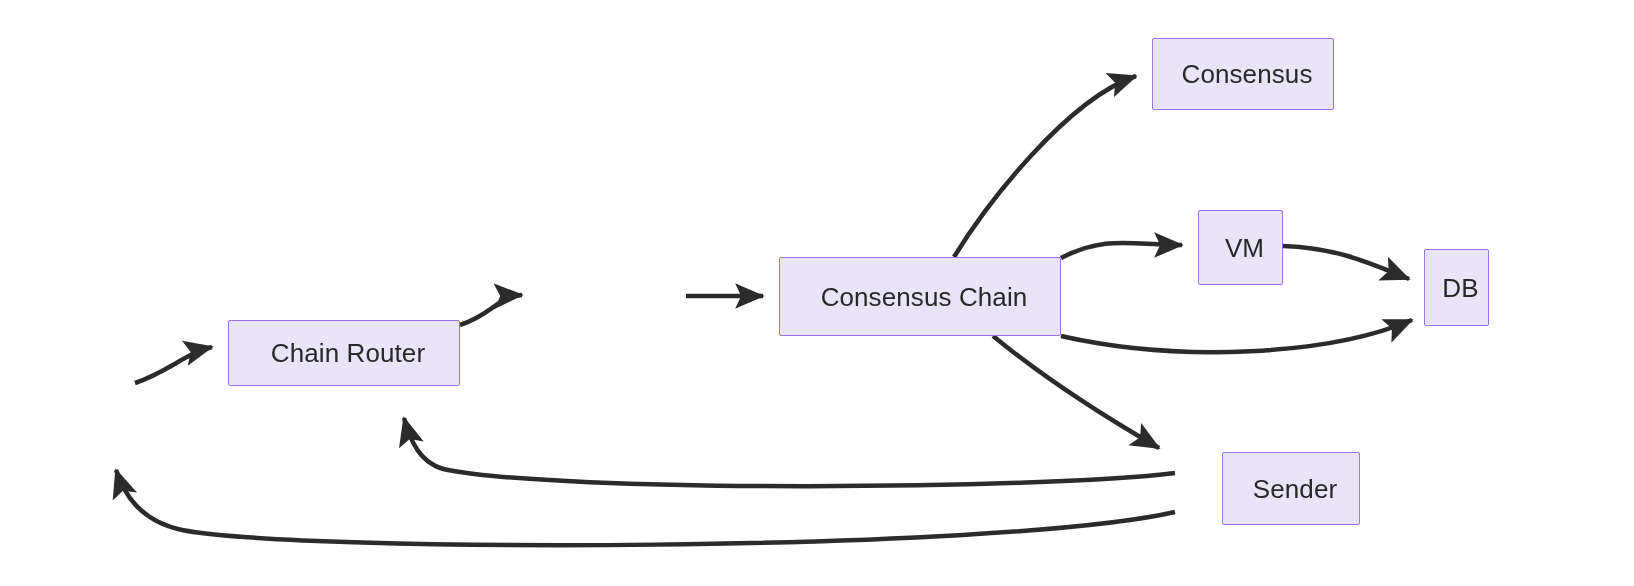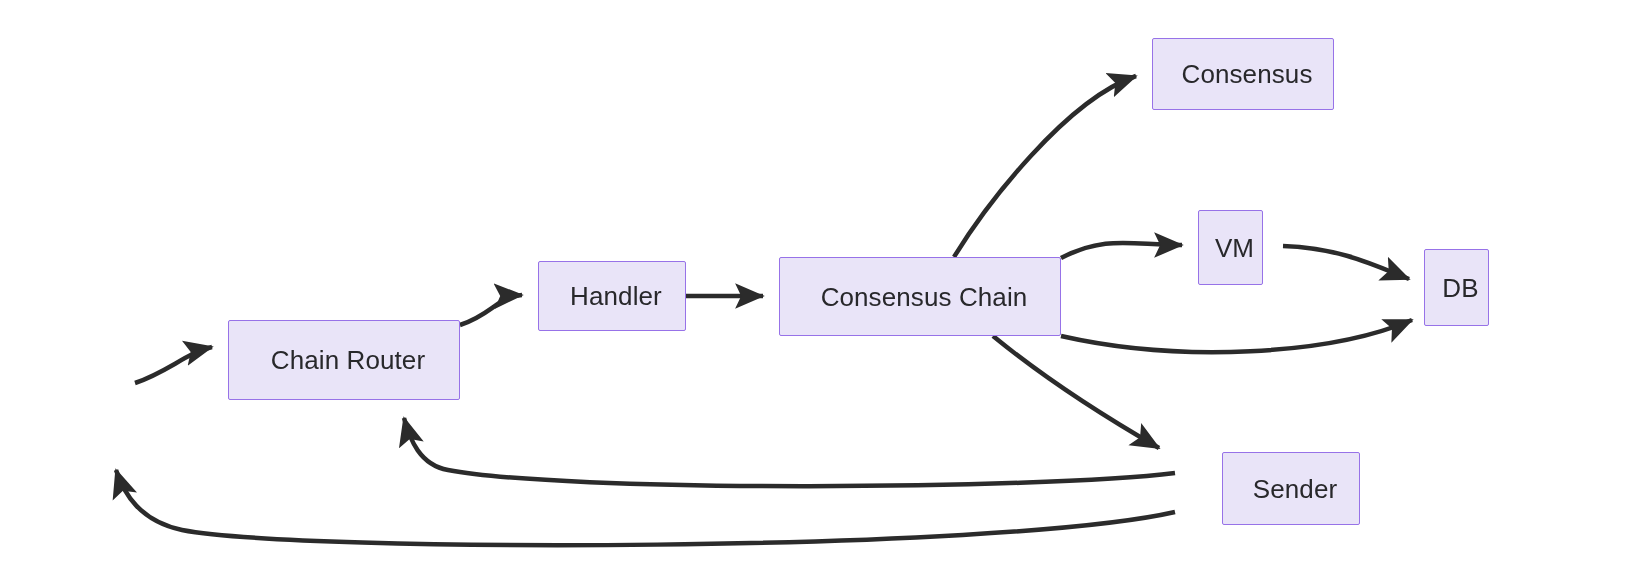--- a/index.html
+++ b/index.html
@@ -80,37 +80,34 @@
 
       <path d="M993,336 C1048,381 1112,421 1159,448"></path>
 
       <path d="M1175,473 C1040,490 560,492 448,470 C420,465 410,440 404,418"></path>
 
       <path d="M1175,512 C1000,552 300,553 182,530 C140,521 124,494 116,470"></path>
     </g>
   </svg>
 
 
-  <div class="node" style="left:228px; top:320px; width:232px; height:80px;">
+  <div class="node" style="left:228px; top:320px; width:232px; height:66px;">
     <span class="node-label">Chain Router</span>
   </div>
 
-  <div class="node" style="left:538px; top:261px; width:148px; height:70px;">
-    <span class="node-label">Handler</span>
-  </div>
 
   <div class="node" style="left:779px; top:257px; width:282px; height:79px;">
     <span class="node-label">Consensus Chain</span>
   </div>
 
   <div class="node" style="left:1152px; top:38px; width:182px; height:72px;">
     <span class="node-label">Consensus</span>
   </div>
 
-  <div class="node" style="left:1198px; top:210px; width:65px; height:75px;">
+  <div class="node" style="left:1198px; top:210px; width:85px; height:75px;">
     <span class="node-label">VM</span>
   </div>
 
   <div class="node" style="left:1424px; top:249px; width:65px; height:77px;">
     <span class="node-label">DB</span>
   </div>
 
   <div class="node" style="left:1175px; top:452px; width:138px; height:73px;margin-left:47px;">
     <span class="node-label">Sender</span>
   </div>

